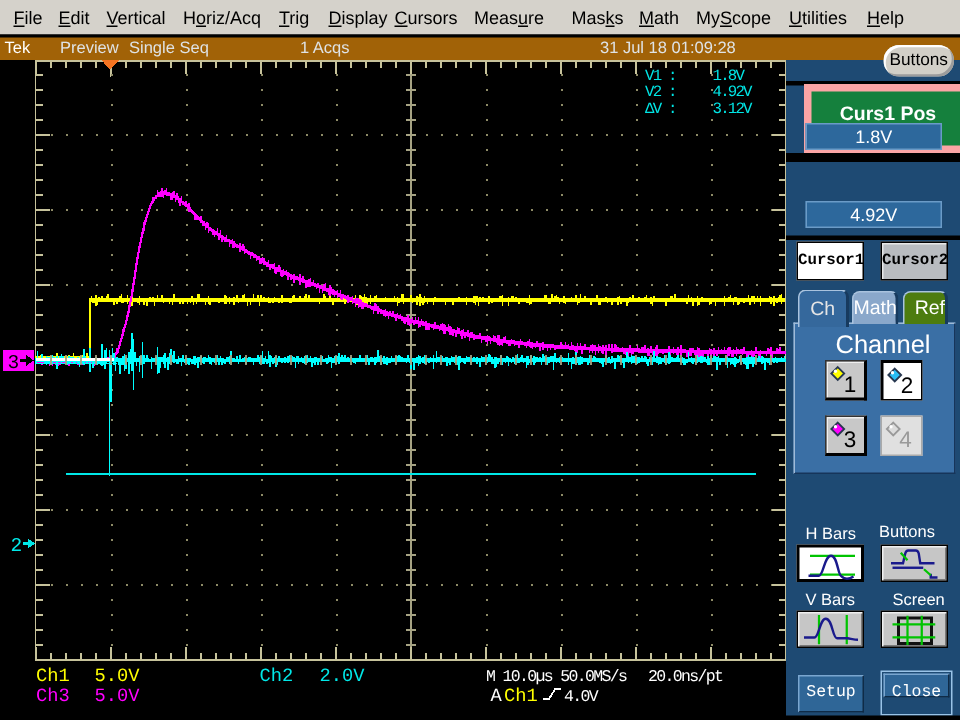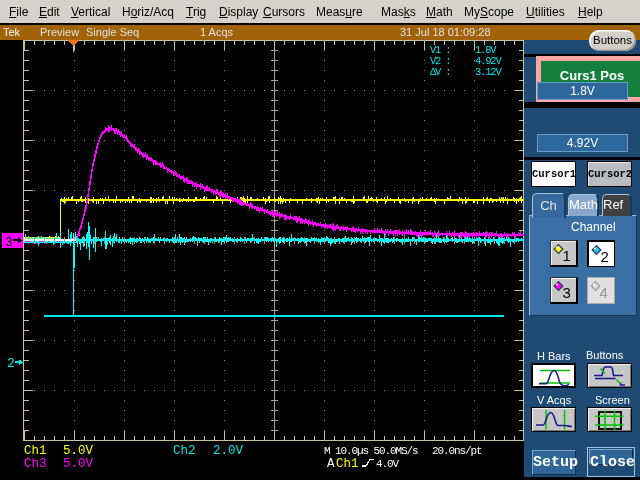--- a/index.html
+++ b/index.html
@@ -9,21 +9,21 @@
 .st{position:absolute;top:1px;font-size:11px;color:#dfe3e6;white-space:pre}
 #panel{position:absolute;left:524px;top:40px;width:116px;height:440px;background:#1e4a73}
 .sect{position:absolute;left:12px;width:112px;background:#15803d;border:5px solid #fca5a5}
 .sehd{text-align:center;color:#fff;font-weight:bold;font-size:13px;font-family:"Liberation Sans";}
 .vbox{position:absolute;left:13px;width:91px;height:18px;background:#2d689c;border:1px solid #6b9bc7}
 .vbox span{display:block;text-align:center;color:#fff;font-size:12px;line-height:16px;font-family:"Liberation Sans"}
 .blkline{position:absolute;left:0;width:116px;background:#000}
 .cbtn{position:absolute;width:45px;height:26px;font-family:"Liberation Mono";font-size:10.5px;font-weight:bold;text-align:center;line-height:25px;color:#000}
 .lbl{position:absolute;color:#fff;font-size:11px;font-family:"Liberation Sans"}
 .ibtn{position:absolute;width:45px;height:25px;background:#c6c6c6;border:1px solid #000;box-shadow:inset 1px 1px 0 #efefef,inset -1px -1px 0 #7a7a7a}
-.bbtn{position:absolute;width:44px;height:25px;background:#2f6697;border:1px solid;border-color:#7aa6cf #0f2b47 #0f2b47 #7aa6cf;color:#fff;font-size:15px;font-weight:bold;font-family:"Liberation Mono";text-align:center;line-height:23px}
+.bbtn{position:absolute;width:44px;height:25px;background:#2f6697;border:1px solid;border-color:#7aa6cf #0f2b47 #0f2b47 #7aa6cf;color:#fff;font-size:11px;font-weight:normal;font-family:"Liberation Mono";text-align:center;line-height:23px}
 </style></head>
 <body>
 <div id="menubar">
 <span class="mi" style="left:9px"><u>F</u>ile</span>
 <span class="mi" style="left:39px"><u>E</u>dit</span>
 <span class="mi" style="left:71px"><u>V</u>ertical</span>
 <span class="mi" style="left:122px">H<u>o</u>riz/Acq</span>
 <span class="mi" style="left:186px"><u>T</u>rig</span>
 <span class="mi" style="left:219px"><u>D</u>isplay</span>
 <span class="mi" style="left:263px"><u>C</u>ursors</span>
@@ -105,22 +105,22 @@
 <div class="vbox" style="top:94px">
       <span>4.92V</span>
     </div>
 <div class="blkline" style="top:117px;height:3px"></div>
 <div class="cbtn" style="left:7px;top:121px;background:#fff;border:1px solid #000">Cursor1</div>
 <div class="cbtn" style="left:63px;top:121px;background:#b9bcc0;border:1px solid #000;box-shadow:inset 1px 1px 0 #e8e8e8">Cursor2</div>
 
 <div style="position:absolute;left:5px;top:175px;width:108px;height:101px;background:#3a6fa5;border:1px solid #9fbbd8;border-right-color:#16355a;border-bottom-color:#16355a"></div>
 <div style="position:absolute;left:8px;top:153px;width:34px;height:25px;background:#35689c;border:1px solid #a9c3de;border-right:2px solid #173a5e;border-bottom:none;border-radius:5px 5px 0 0;color:#e5e5e5;font-size:13px;text-align:center;line-height:23px;z-index:3">Ch</div>
 <div style="position:absolute;left:44px;top:154px;width:31px;height:22px;background:#8aa8cb;border:1px solid #a9c3de;border-right:2px solid #173a5e;border-bottom:none;border-radius:5px 5px 0 0;color:#fff;font-size:13px;text-align:center;line-height:20px">Math</div>
-<div style="position:absolute;left:78px;top:154px;width:30px;height:22px;background:#404040;border:1px solid #a9c3de;border-right:2px solid #173a5e;border-bottom:none;border-radius:5px 5px 0 0;color:#fff;font-size:13px;text-align:left;line-height:20px">Ref</div>
-<div class="lbl" style="left:47px;top:180px;font-size:12px">Channel</div>
+<div style="position:absolute;left:78px;top:154px;width:30px;height:22px;background:#4d7c0f;border:1px solid #a9c3de;border-right:2px solid #173a5e;border-bottom:none;border-radius:5px 5px 0 0;color:#fff;font-size:13px;text-align:right;line-height:20px">Ref</div>
+<div class="lbl" style="left:33px;top:180px;font-size:17px">Channel</div>
 <div style="position:absolute;left:26px;top:200px;width:28px;height:27px;background:#c8c8c8;border:1px solid #333;border-right:2px solid #000;border-bottom:2px solid #000;box-shadow:inset 1px 1px 0 #f0f0f0">
 <svg width="26" height="25" viewBox="0 0 26 25" style="position:absolute;left:0;top:0">
 <polygon points="7.5,3.7 11.8,8 7.5,12.3 3.2,8" fill="#ffff00" stroke="#283850" stroke-width="1.2"></polygon>
 <circle cx="6" cy="6.5" r="1.1" fill="#fff"></circle>
 <text x="11.5" y="20" font-family="Liberation Sans" font-size="15" fill="#000">1</text>
 </svg>
     </div>
 <div style="position:absolute;left:63px;top:200px;width:28px;height:27px;background:#fff;border:1px solid #000;border-left:2px solid #000;border-top:2px solid #000">
 <svg width="26" height="25" viewBox="0 0 26 25" style="position:absolute;left:0;top:0">
 <polygon points="7.5,3.7 11.8,8 7.5,12.3 3.2,8" fill="#29bdf4" stroke="#283850" stroke-width="1.2"></polygon>
@@ -150,21 +150,21 @@
         <path d="M7 18H37" stroke="#00c400" stroke-width="1.5" fill="none"></path>
         <path d="M6 18.8H13 C16 18.8 16.5 5.5 21 5.5 C25.5 5.5 25.5 18.8 28 19.2 C30 21.3 33 21.3 36 19.3" stroke="#1a1a8c" stroke-width="1.6" fill="none"></path>
       </svg></div>
 <div class="ibtn" style="left:63px;top:323px"><svg width="44" height="24" viewBox="0 0 44 24">
         <path d="M6 11.5H14 L15.5 5 Q16 3 17.5 3 H22.5 Q24 3 24.5 5 L25.5 11.5 H35" stroke="#1a1a8c" stroke-width="1.6" fill="none"></path>
         <path d="M7 14.5H27.5" stroke="#1a1a8c" stroke-width="1.6" fill="none"></path>
         <path d="M32.5 18.5V21 H37" stroke="#1a1a8c" stroke-width="1.6" fill="none"></path>
         <path d="M12.5 4.5 L17 9.5" stroke="#00c400" stroke-width="1.5" fill="none"></path>
         <path d="M28 15.5 L32.5 19.5" stroke="#00c400" stroke-width="1.5" fill="none"></path>
       </svg></div>
-<div class="lbl" style="left:13px;top:354px">V Acqs</div>
+<div class="lbl" style="left:13px;top:354px">V Bars</div>
 <div class="lbl" style="left:71px;top:354px">Screen</div>
 <div class="ibtn" style="left:7px;top:367px"><svg width="44" height="24" viewBox="0 0 44 24">
         <path d="M14 2V21.5" stroke="#00c400" stroke-width="1.5" fill="none"></path>
         <path d="M32.5 2V21.5" stroke="#00c400" stroke-width="1.5" fill="none"></path>
         <path d="M4 17H11 C14 17 14.5 4.5 18.5 4.5 C23 4.5 23 17.5 26 17.5 H33 C36 18 38 18.5 40 18.5" stroke="#1a1a8c" stroke-width="1.6" fill="none"></path>
       </svg></div>
 <div class="ibtn" style="left:63px;top:367px"><svg width="44" height="24" viewBox="0 0 44 24">
         <rect x="11" y="4" width="22" height="17" fill="none" stroke="#111" stroke-width="2"></rect>
         <path d="M7 8.2H35.5M7 16.9H35.5" stroke="#00c400" stroke-width="1.5" fill="none"></path>
         <path d="M17 2.5V22M26.5 2.5V22" stroke="#00c400" stroke-width="1.5" fill="none"></path>

